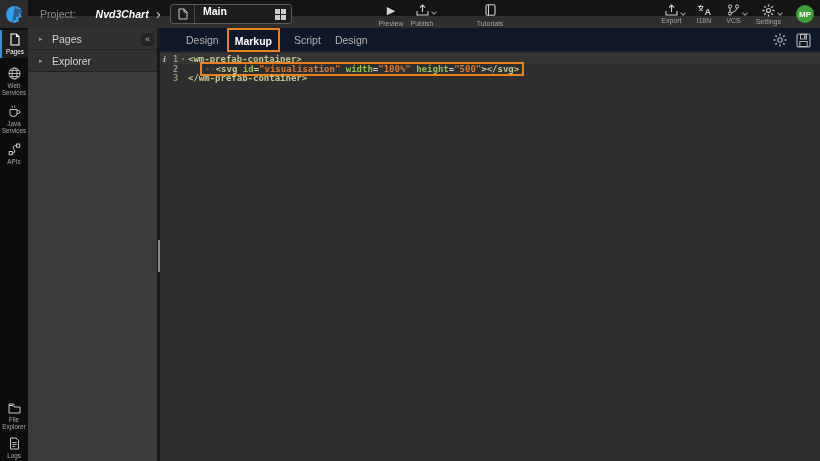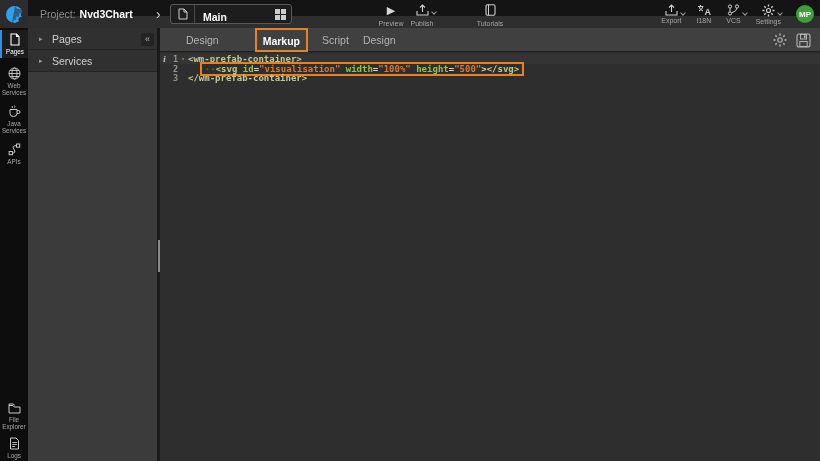--- a/index.html
+++ b/index.html
@@ -7,23 +7,23 @@
   #app {
     position:relative; width:820px; height:461px; overflow:hidden;
     background:#2e2e2e; font-family:"Liberation Sans", sans-serif;
     -webkit-font-smoothing:antialiased;
   }
 
   
   .topbar { position:absolute; left:0; top:0; width:820px; height:16px; background:#141414; z-index:5; }
   .logo-box { position:absolute; left:0; top:0; width:28px; height:28px; background:#2c2c2c; display:flex; align-items:center; justify-content:center; }
   .tb-project { position:absolute; left:40px; top:0; height:28px; display:flex; align-items:center; font-size:10.5px; color:#8f8f8f; }
-  .tb-project b { color:#ffffff; margin-left:4px; font-weight:bold; }
+  .tb-project b { color:#ffffff; margin-left:20px; font-weight:bold;font-style:italic; }
   .tb-chevron { position:absolute; left:156px; top:4px; color:#cfcfcf; font-size:14px; line-height:20px; }
-  .main-tab { position:absolute; left:170px; top:4px; width:122px; height:20px; border:1px solid #5a5a5a; border-radius:3px; display:flex; align-items:flex-end; background:#1d1d1d; }
+  .main-tab { position:absolute; left:170px; top:4px; width:122px; height:20px; border:1px solid #5a5a5a; border-radius:3px; display:flex; align-items:flex-start; background:#1d1d1d; }
   .main-tab .file-cell { width:24px; height:18px; display:flex; align-items:center; justify-content:center; border-right:1px solid #4a4a4a; }
   .main-tab .tab-label { flex:1; color:#ffffff; font-size:10.5px; font-weight:bold; padding-left:8px; }
   .main-tab .grid-cell { width:22px; height:18px; display:flex; align-items:center; justify-content:center; }
   .tb-btn { position:absolute; top:3px; height:24px; display:flex; flex-direction:column; align-items:center; justify-content:space-between; color:#c9c9c9; cursor:default; }
   .tb-btn .lbl { font-size:7px; color:#a5a5a5; white-space:nowrap; }
   .tb-btn .ic { height:13px; display:flex; align-items:center; justify-content:center; position:relative; }
   .caret { position:absolute; right:-7px; top:7px; width:4px; height:4px; border-right:1px solid #9a9a9a; border-bottom:1px solid #9a9a9a; transform:rotate(45deg); }
   .tb-right { position:absolute; right:6px; top:0; height:28px; display:flex; align-items:center; gap:15px; }
   .tb-rbtn { position:relative; display:flex; flex-direction:column; align-items:center; justify-content:center; color:#c9c9c9; }
   .tb-rbtn .lbl { font-size:7px; color:#a5a5a5; margin-top:1px; white-space:nowrap; }
@@ -43,24 +43,24 @@
   .psec .arr { position:absolute; left:11px; color:#9c9c9c; font-size:7px; }
   .psec .plbl { position:absolute; left:24px; color:#d2d2d2; font-size:10.5px; }
   .panel-collapse { position:absolute; right:3px; top:5px; width:13px; height:13px; background:#242424; border-radius:2px; color:#b5b5b5; font-size:9px; line-height:12px; text-align:center; }
 
   
   .vdivider { position:absolute; left:157px; top:28px; width:3px; height:433px; background:#191919; z-index:3; }
   .vthumb { position:absolute; left:0.5px; top:212px; width:2px; height:32px; background:#8a8a8a; }
 
   
   .editor { position:absolute; left:160px; top:28px; width:660px; height:433px; background:#2e2e2e; }
-  .ed-toolbar { position:relative; height:24px; background:#404040; border-bottom:1px solid #1d1d1d; display:flex; align-items:center; }
+  .ed-toolbar { position:relative; height:24px; background:#0f172a; border-bottom:1px solid #1d1d1d; display:flex; align-items:center; }
   .ed-tab { color:#b3b3b3; font-size:10.5px; margin-left:14px; cursor:default; }
   .ed-tab.first { margin-left:26px; }
-  .ed-tab-box { margin-left:36px; border:2px solid #e8821e; padding:1px 6px; }
+  .ed-tab-box { margin-left:8px; border:2px solid #e8821e; padding:1px 6px; }
   .ed-tab-box .ed-tab { margin-left:0; color:#ffffff; font-weight:bold; }
   .ed-actions { position:absolute; right:9px; top:0; height:24px; display:flex; align-items:center; gap:9px; }
 
   
   .code { padding-top:2px; font-family:"DejaVu Sans Mono", monospace; font-size:9px; font-weight:bold; }
   .cline { display:flex; align-items:center; height:9.7px; white-space:pre; }
   .cline.active-line { background:#343434; }
   .g-info { width:9px; text-align:center; color:#b9b9b9; font-style:italic; font-size:8px; font-family:"DejaVu Serif", serif; }
   .g-num { width:9px; text-align:right; color:#96968a; font-size:8.5px; }
   .g-fold { width:10px; text-align:center; color:#8a8a8a; font-size:6px; }
@@ -234,21 +234,21 @@
 
   </div>
 
   <div class="panel">
     <div class="psec">
       <span class="arr">▸</span>
       <span class="plbl">Pages</span>
     </div>
     <div class="psec">
       <span class="arr">▸</span>
-      <span class="plbl">Services</span>
+      <span class="plbl">Explorer</span>
     </div>
     <div class="panel-collapse">«</div>
   </div>
 
   <div class="vdivider">
     <div class="vthumb"></div>
   </div>
 
   <div class="editor">
     <div class="ed-toolbar">

